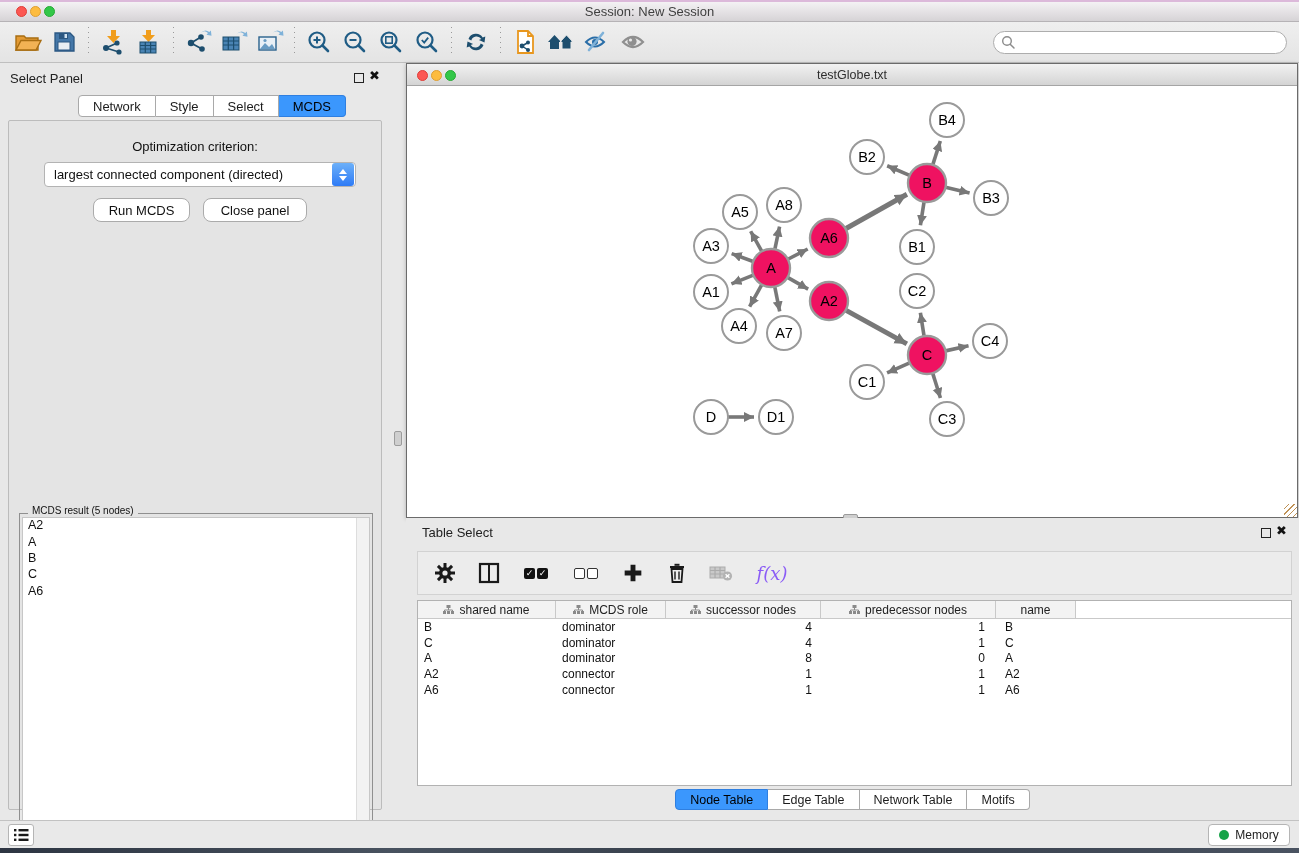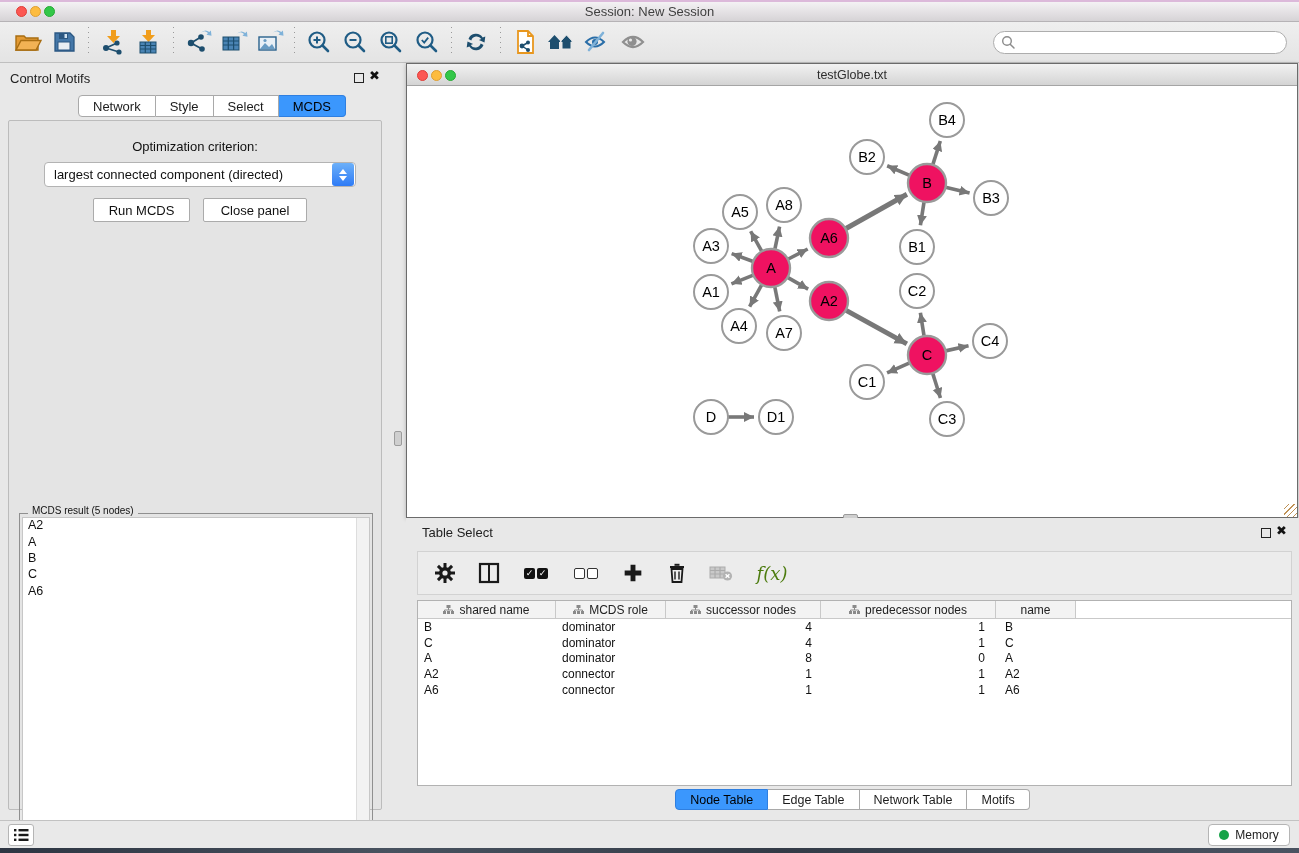--- a/index.html
+++ b/index.html
@@ -44,21 +44,21 @@
     background:#e4e4e4; border:1px solid #bcbcbc; border-radius:2px;padding-left:48px; }
   .opt-label { position:absolute; left:0; right:0; top:18px; text-align:center; color:#111; }
   .combo { position:absolute; left:35px; top:41px; width:312px; height:25px; background:#fff;
     border:1px solid #b3b3b3; border-radius:4px; display:flex; align-items:center; }
   .combo .val { flex:1; padding-left:9px; font-size:13px; color:#111; white-space:nowrap; overflow:hidden; }
   .combo .stepper { width:22px; height:23px; margin-right:1px; border-radius:3px;
     background:linear-gradient(#6cb0f9,#2e7bf6); display:flex; flex-direction:column; align-items:center; justify-content:center; }
   .stepper .up, .stepper .dn { width:0; height:0; border-left:4px solid transparent; border-right:4px solid transparent; }
   .stepper .up { border-bottom:5px solid #fff; margin-bottom:2px; }
   .stepper .dn { border-top:5px solid #fff; }
-  .btn { position:absolute; height:24px; background:#fff; border:1px solid #ababab; border-radius:2px;
+  .btn { position:absolute; height:24px; background:#fff; border:1px solid #ababab; border-radius:8px;
     font-size:13px; color:#111; display:flex; align-items:center; justify-content:center; }
   .btn-run { left:84px; top:77px; width:97px; }
   .btn-closep { left:194px; top:77px; width:104px; }
   .fieldset { position:absolute; left:10px; top:392px; width:354px; height:340px; border:1px solid #8f8f8f; }
   .fieldset .legend { position:absolute; left:8px; top:-9px; background:#e4e4e4; padding:0 4px; font-size:10px; color:#111; }
   .listbox { position:absolute; left:2px; top:3px; right:2px; bottom:2px; background:#fff; border:1px solid #c7c7c7; }
   .listbox .scroll { position:absolute; right:0; top:0; bottom:0; width:13px; background:#f2f2f2; border-left:1px solid #ddd; }
   .list-item { padding:1.4px 0 1.4px 5px; font-size:12.5px; color:#111; line-height:13.5px; }
 
   
@@ -84,21 +84,21 @@
   
   .table-panel { position:absolute; left:406px; top:518px; width:893px; height:302px; background:#e8e8e8; }
   .tp-header { position:absolute; left:16px; top:7px; font-size:13px; color:#222; }
   .tp-float { right:28px; } .tp-close { right:12px; }
   .tp-toolbar { position:absolute; left:11px; top:33px; width:875px; height:44px; background:#ececec;
     border:1px solid #d2d2d2; display:flex; align-items:center; padding-left:14px; gap:18px; }
   .tp-icon { display:flex; align-items:center; justify-content:center; width:26px; height:26px; }
   .chk { display:inline-block; width:11px; height:11px; border-radius:2px; margin:0 1px; }
   .chk.on { background:#111; color:#fff; font-size:9px; line-height:11px; text-align:center; }
   .chk.off { background:#fff; border:1.5px solid #333; }
-  .fx { font-family:"DejaVu Serif","Liberation Serif",serif; font-style:italic; font-size:18px; color:#4d7c0f; }
+  .fx { font-family:"DejaVu Serif","Liberation Serif",serif; font-style:italic; font-size:18px; color:#8b5cf6; }
 
   .dtable { position:absolute; left:11px; top:82px; width:875px; height:186px; background:#fff; border:1px solid #b2b2b2; }
   .dt-head { display:flex; height:18px; background:#fff; }
   .dt-hcell { background:#f3f3f3; border-right:1px solid #c9c9c9; border-bottom:1px solid #c9c9c9;
     display:flex; align-items:center; justify-content:center; gap:5px; font-size:12px; color:#222; }
   .dt-hfill { flex:1; border-bottom:1px solid #c9c9c9; background:#fff; }
   .dt-row { display:flex; height:15.8px; align-items:center; }
   .dt-cell { font-size:12px; color:#111; white-space:nowrap; overflow:hidden; }
   .cw0 { width:138px; } .cw1 { width:110px; } .cw2 { width:155px; } .cw3 { width:175px; } .cw4 { width:80px; }
   .al  { padding-left:6px; text-align:left; }
@@ -261,21 +261,21 @@
     <div class="searchbox">
       <svg width="15" height="15" viewBox="0 0 15 15">
         <circle cx="6" cy="6" r="4.3" fill="none" stroke="#8c8c8c" stroke-width="1.4"></circle>
         <path d="M9.2 9.2 L13 13" stroke="#8c8c8c" stroke-width="1.5" stroke-linecap="round"></path>
       </svg>
       <input value="" placeholder="" style="">
     </div>
   </div>
 
   <div class="control-panel">
-    <div class="cp-header">Control Motifs</div>
+    <div class="cp-header">Select Panel</div>
     <span class="panel-float cp-float"></span>
     <span class="panel-close cp-close">✖</span>
     <div class="cp-tabs" id="cp-tabs">
         <div class="tab">Network</div>
         <div class="tab">Style</div>
         <div class="tab">Select</div>
         <div class="tab active">MCDS</div>
       </div>
     <div class="cp-body">
       <div class="opt-label">Optimization criterion:</div>

